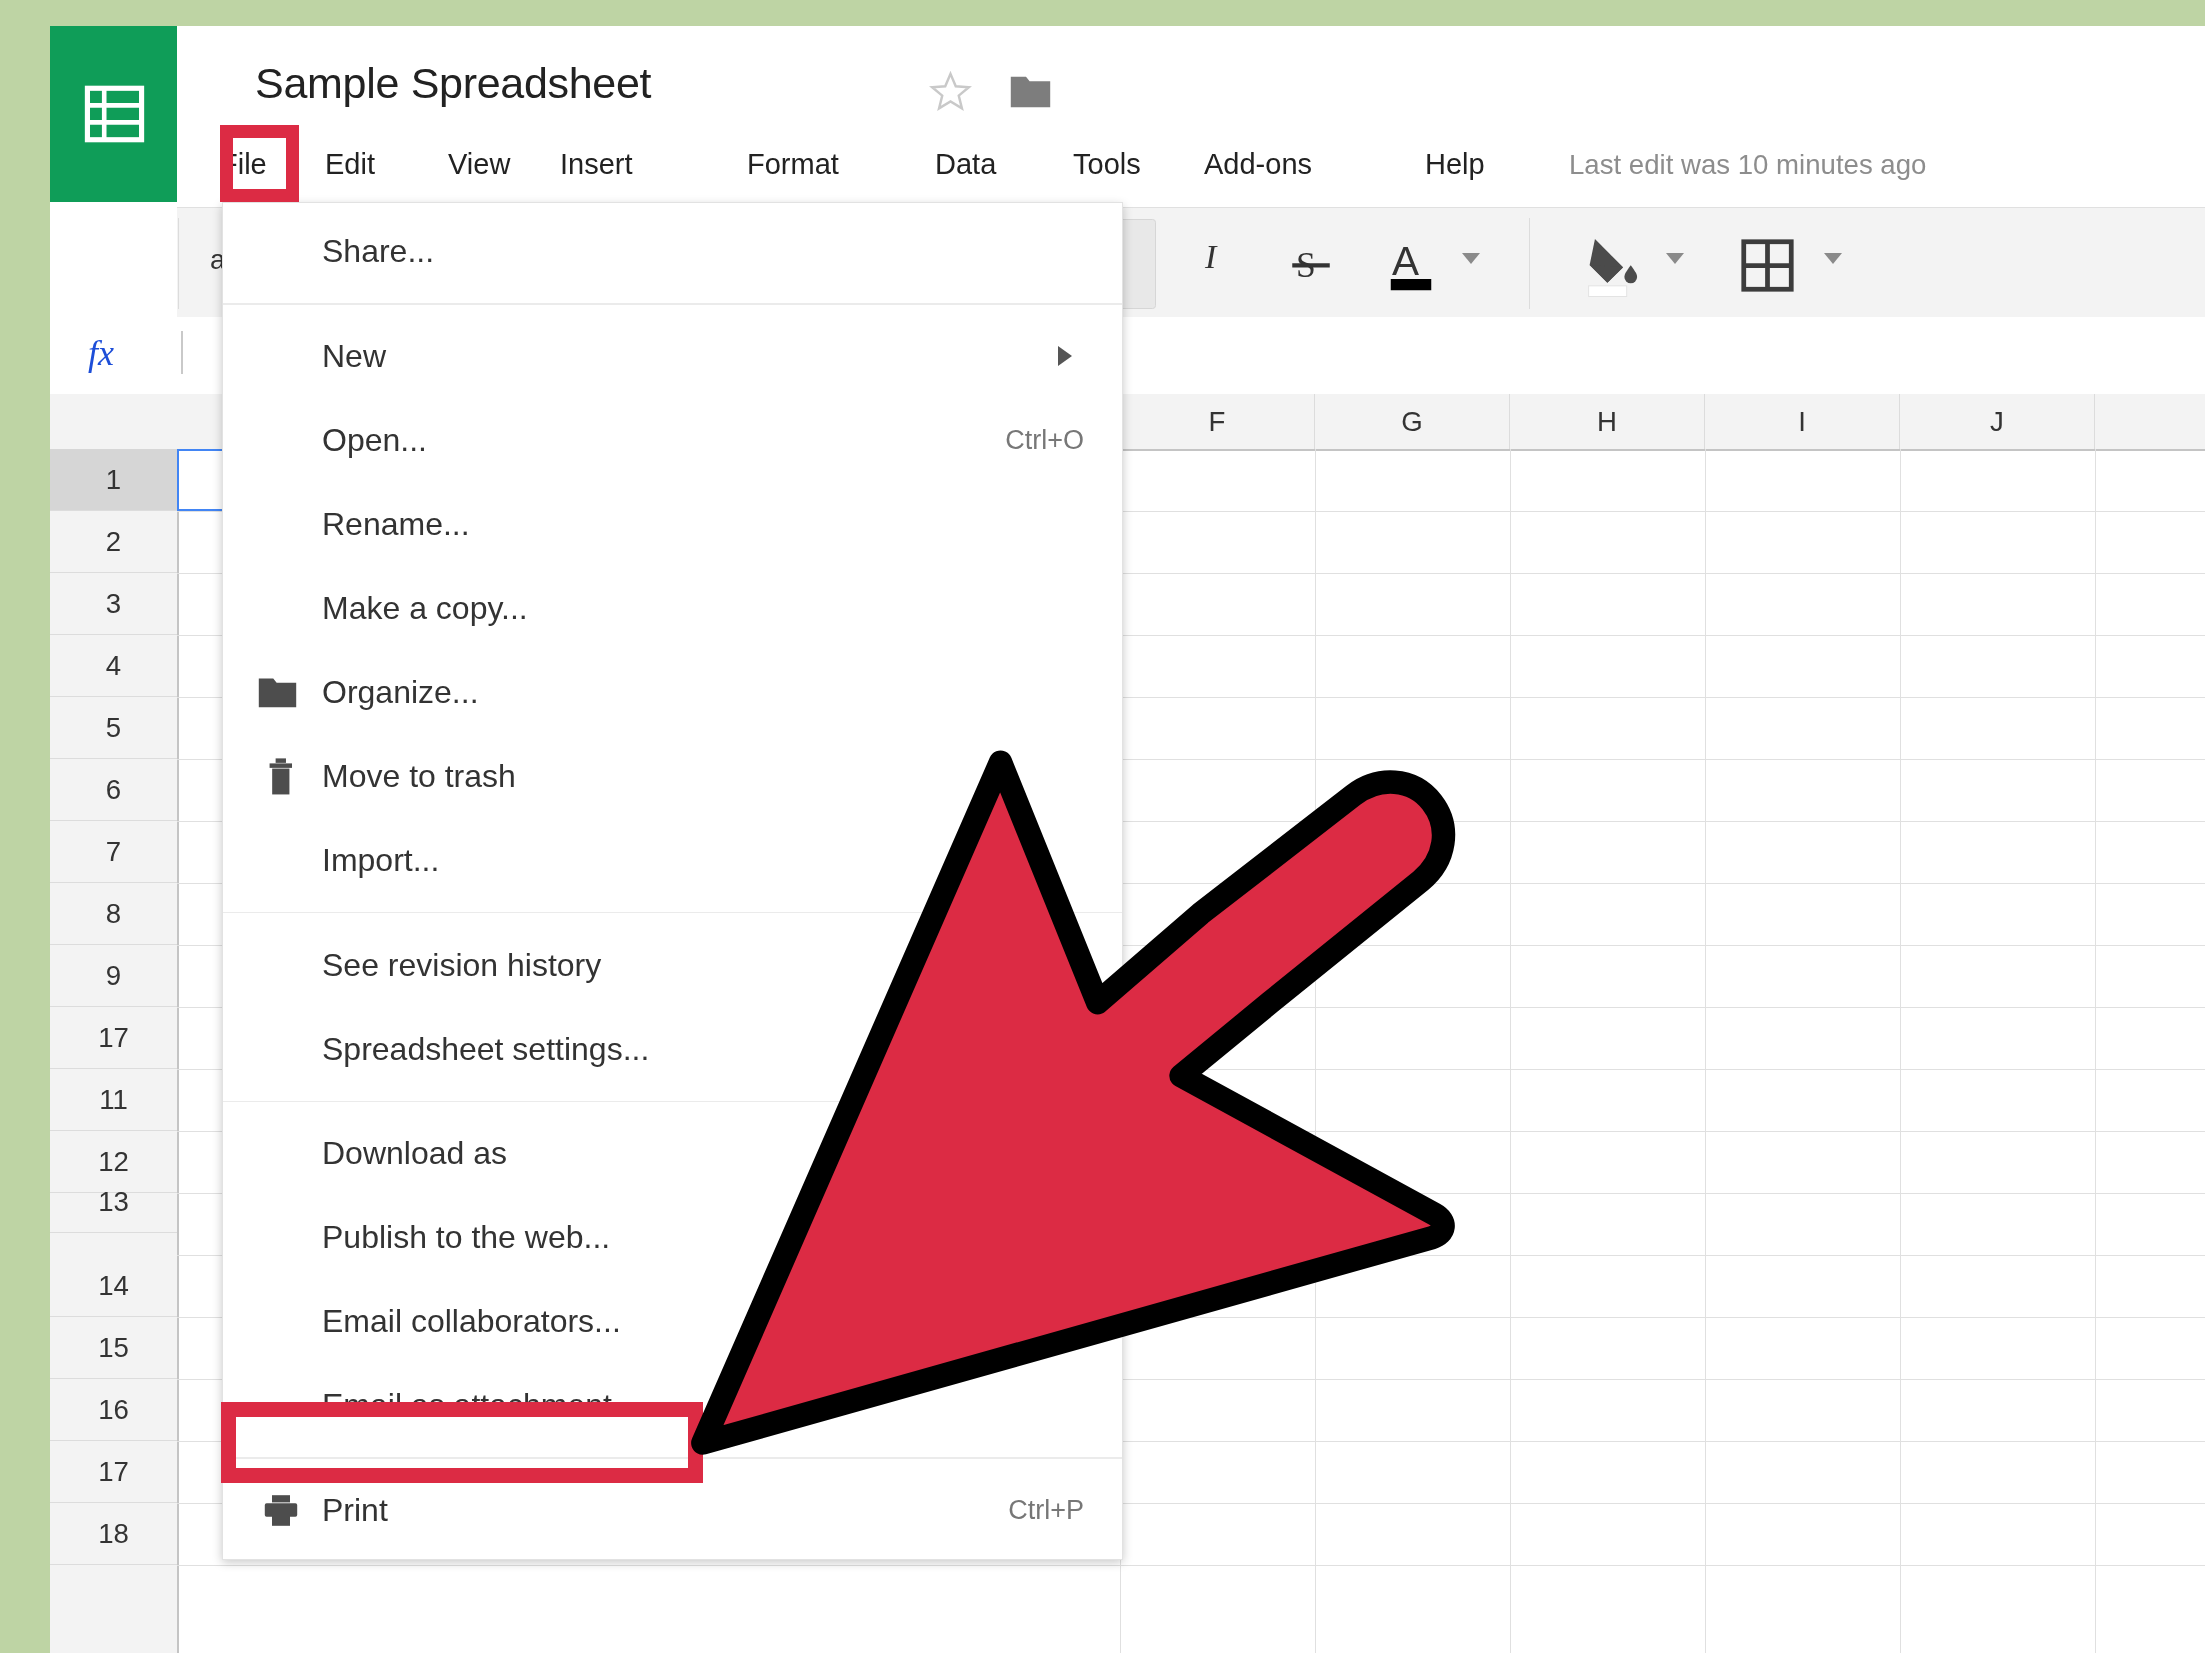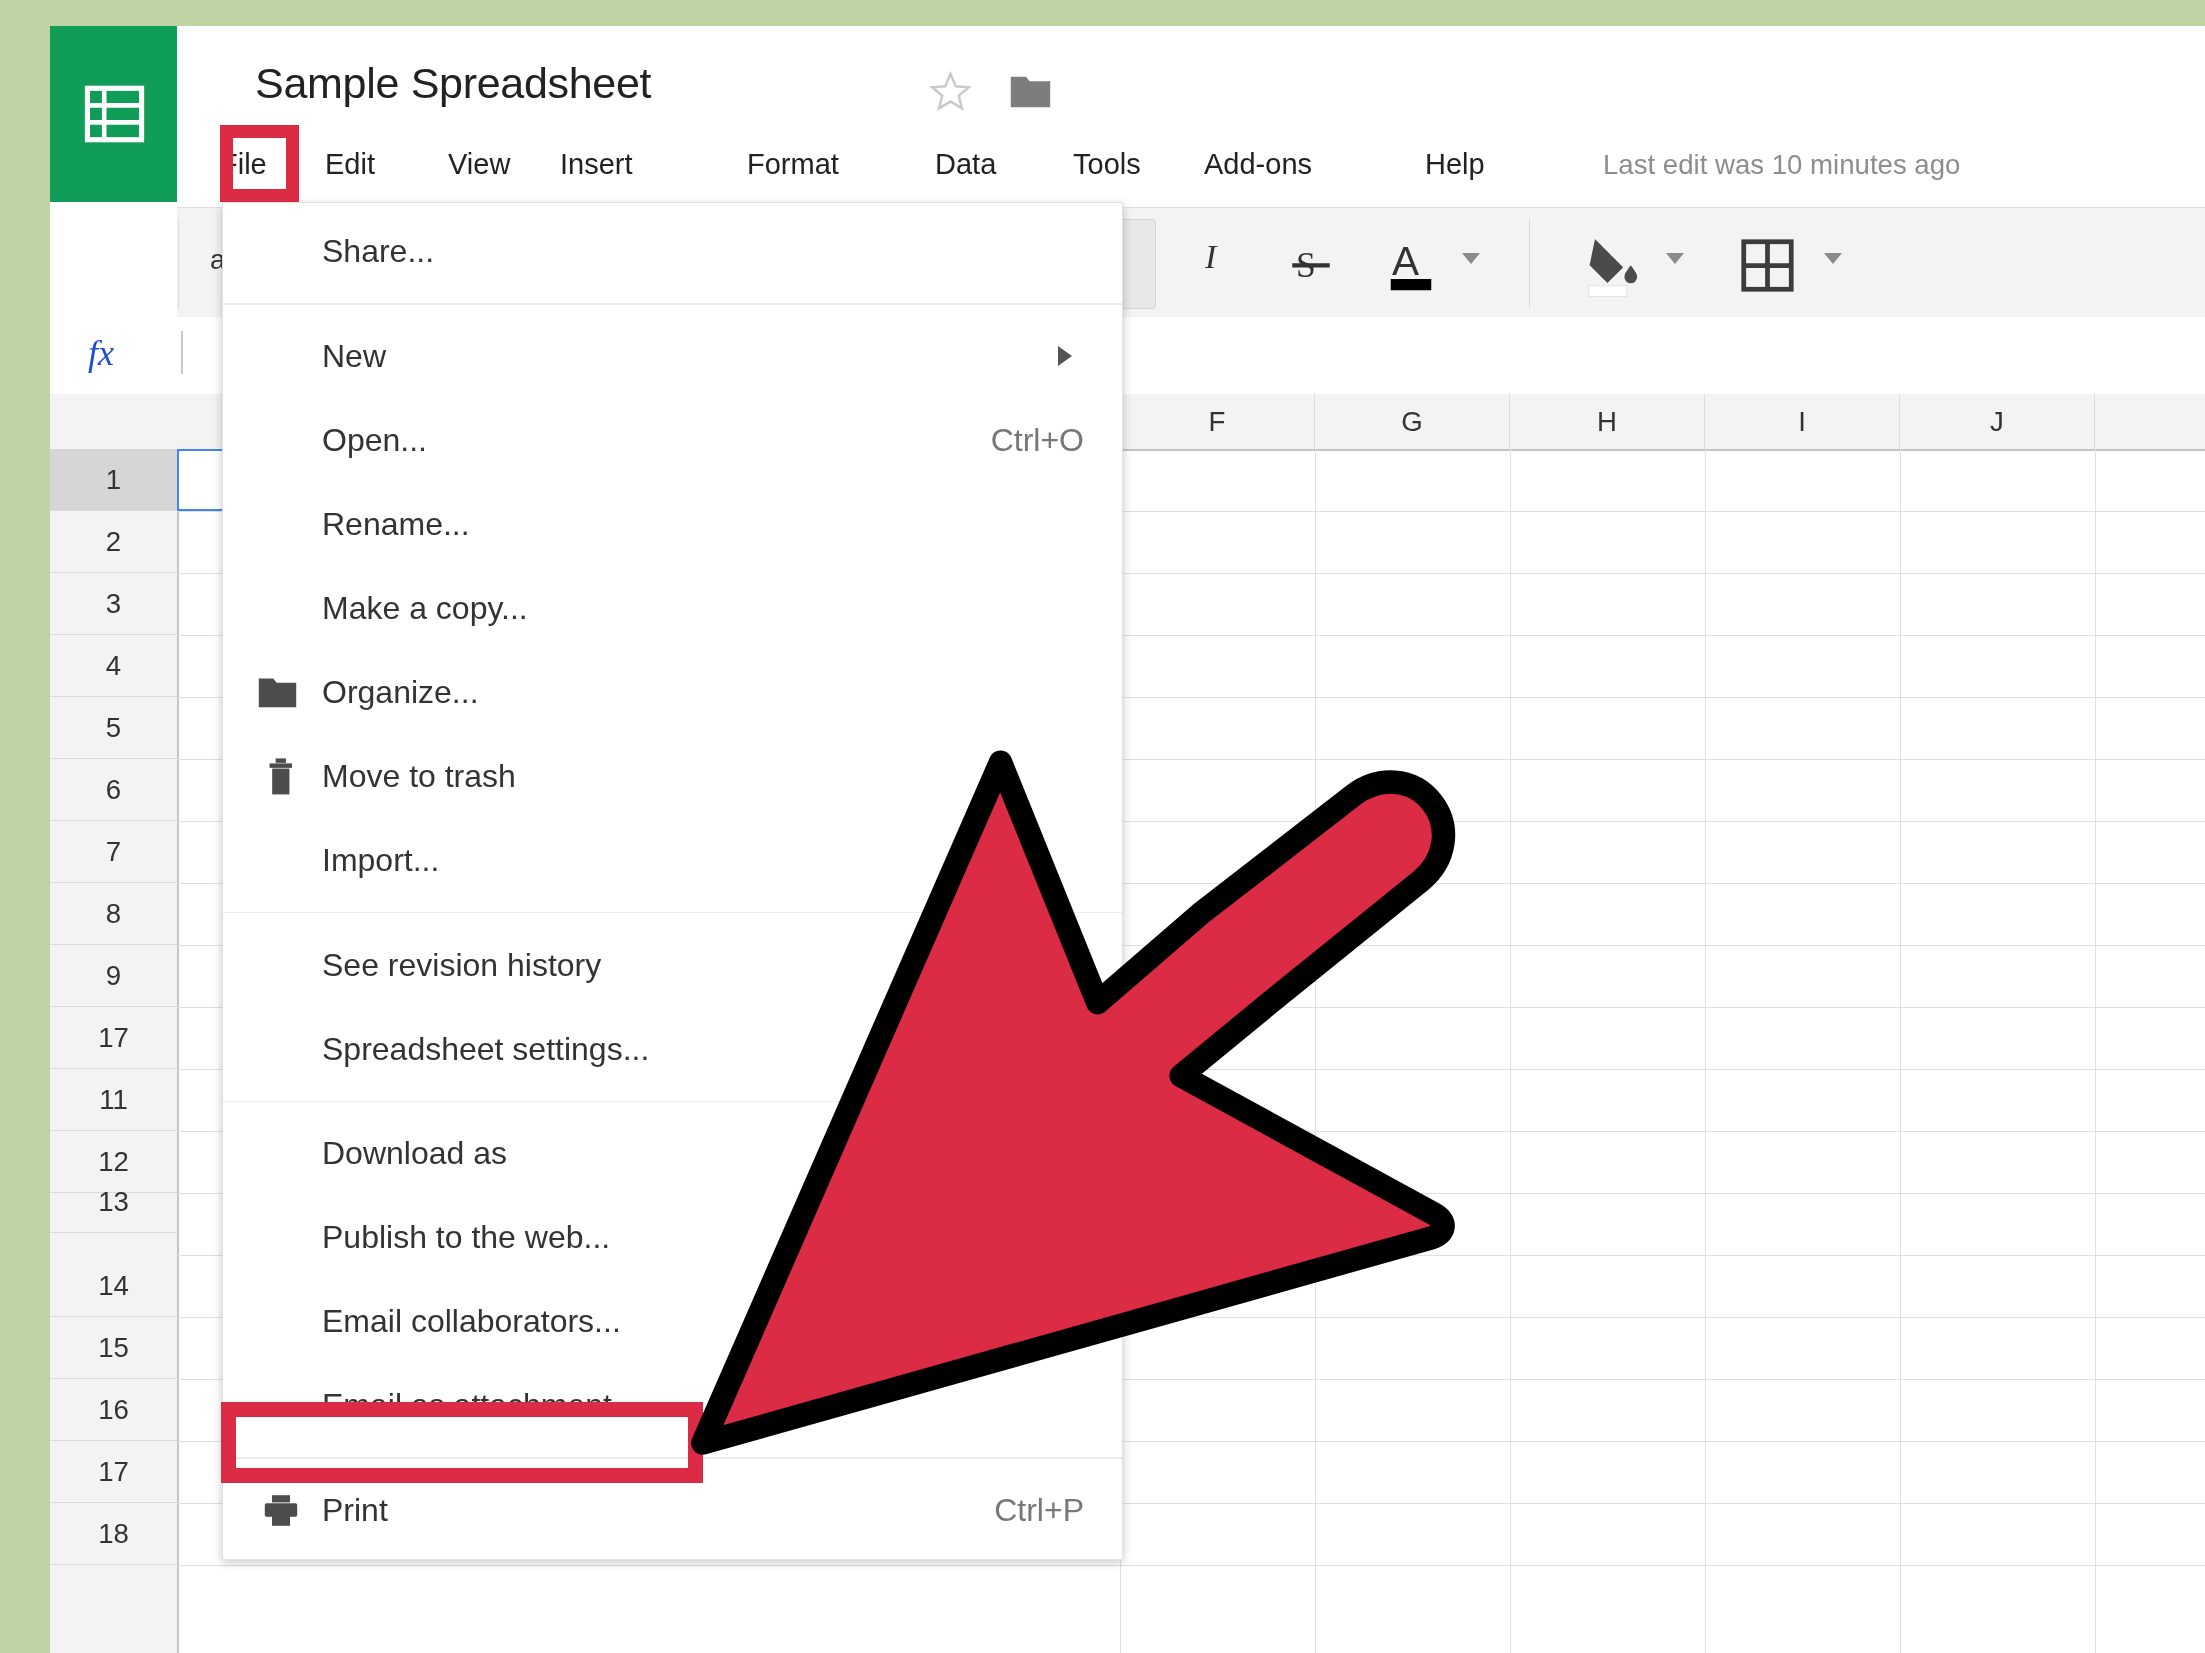--- a/index.html
+++ b/index.html
@@ -144,21 +144,21 @@
     z-index:30;
     padding-top:6.9px;padding-bottom:6.9px;
   }
   .mi{
     position:relative;height:84px;
     display:flex;align-items:center;
     font-size:32px;color:#333;
     cursor:default;white-space:nowrap;
   }
   .mi .mlabel{position:absolute;left:99px;}
-  .mi .maccel{position:absolute;right:38px;font-size:32px;color:#777;}
+  .mi .maccel{position:absolute;right:38px;font-size:27px;color:#777;}
   .mi .micon{position:absolute;left:34px;display:flex;align-items:center;}
   .mi .marrow{
     position:absolute;right:50px;width:0;height:0;
     border-top:10.3px solid transparent;border-bottom:10.3px solid transparent;
     border-left:14.5px solid #555;
   }
   .msep{height:1.4px;background:#ebebeb;margin:9.6px 0;}
   
   #email-attach-highlight{
     position:absolute;left:171px;top:1376px;
@@ -204,21 +204,21 @@
   <div id="menubar">
     <div class="menu-item" style="left:43px">File</div>
     <div class="menu-item" style="left:148px">Edit</div>
     <div class="menu-item" style="left:271px">View</div>
     <div class="menu-item" style="left:383px">Insert</div>
     <div class="menu-item" style="left:570px">Format</div>
     <div class="menu-item" style="left:758px">Data</div>
     <div class="menu-item" style="left:896px">Tools</div>
     <div class="menu-item" style="left:1027px">Add-ons</div>
     <div class="menu-item" style="left:1248px">Help</div>
-    <div id="menu-lastedit" style="left:1426px">Last edit was 10 minutes ago</div>
+    <div id="menu-lastedit" style="left:1392px">Last edit was 10 minutes ago</div>
   </div>
 
   <div id="file-highlight"></div>
 
   <div id="toolbar">
     <div class="tb-sep" style="left:0.7px"></div>
     <div class="tb-text" style="left:33px;top:36px">alibri</div>
     <div class="tb-caret" style="left:379px;top:45px"></div>
     <div class="tb-sep" style="left:441px"></div>
     <div class="tb-text" style="left:495px;top:36px">14</div>

